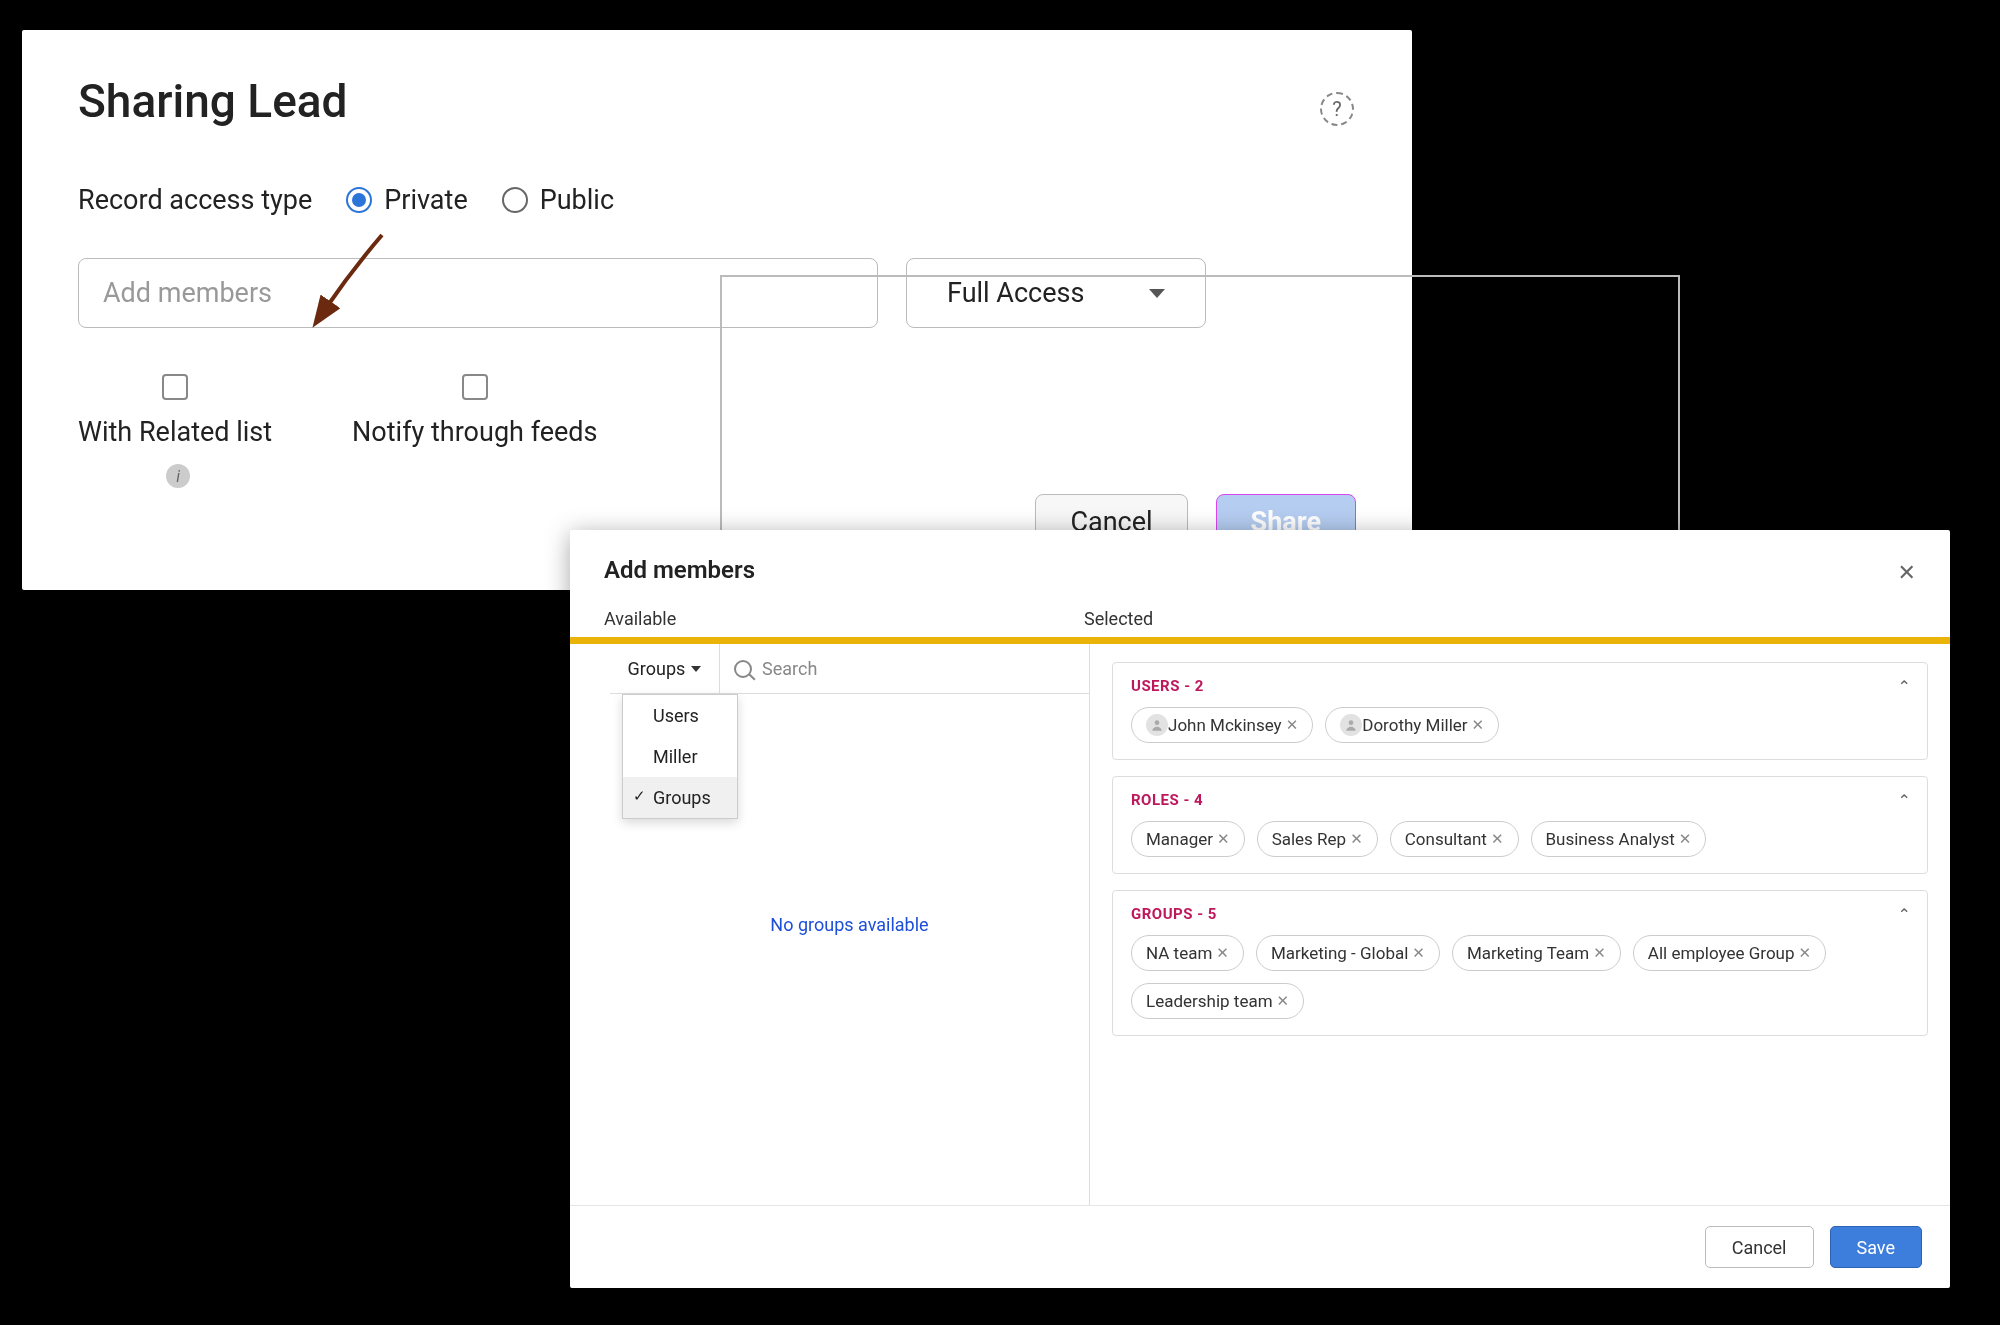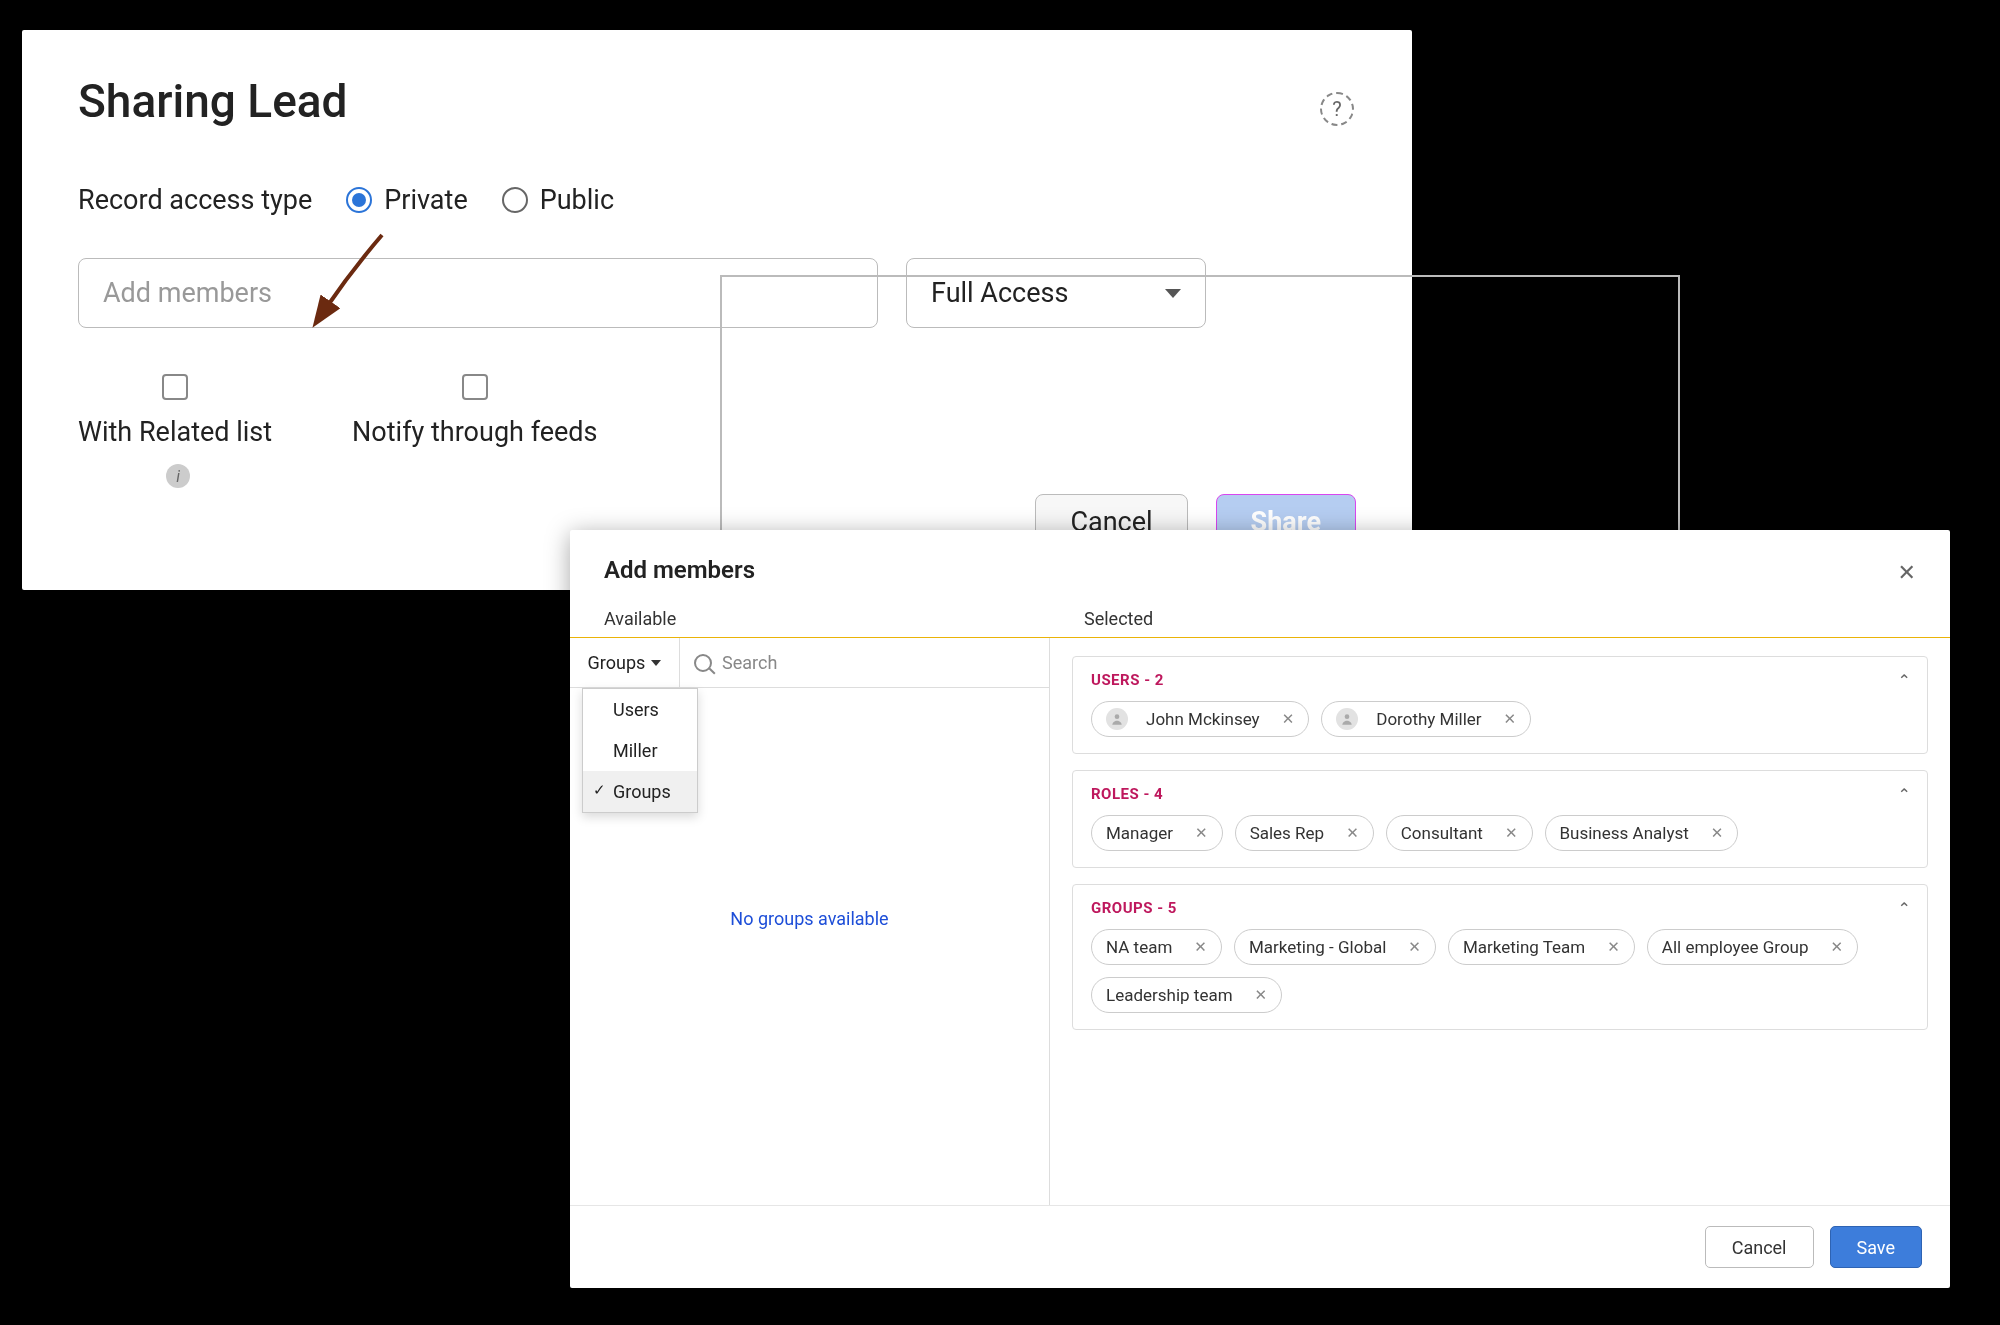--- a/index.html
+++ b/index.html
@@ -86,21 +86,21 @@
     font-size: 27px;
     color: #999;
     display: flex;
     align-items: center;
   }
   .access-select {
     width: 300px;
     height: 70px;
     border: 1px solid #bbb;
     border-radius: 8px;
-    padding: 0 24px;
+    padding: 0 40px;
     font-size: 27px;
     display: flex;
     align-items: center;
     justify-content: space-between;
     cursor: pointer;
   }
   .caret-down {
     width: 0; height: 0;
     border-left: 8px solid transparent;
     border-right: 8px solid transparent;
@@ -208,23 +208,24 @@
   .labels-row {
     display: flex;
     padding: 20px 34px 8px 34px;
     font-size: 18px;
     color: #333;
   }
   .labels-row > div:first-child { width: 480px; }
   .dlg2-body {
     flex: 1;
     display: flex;
-    border-top: 1px solid #eab308;
+    border-top: 7px solid #eab308;
     border-bottom: 1px solid #e6e6e6;
     overflow: hidden;
+    padding-left: 40px;
   }
   .left-pane {
     width: 480px;
     border-right: 1px solid #ddd;
     position: relative;
   }
   .filter-bar {
     height: 50px;
     border-bottom: 1px solid #ddd;
     display: flex;
@@ -331,21 +332,21 @@
     flex-wrap: wrap;
     gap: 12px;
   }
   .chip {
     height: 36px;
     border: 1px solid #ccc;
     border-radius: 20px;
     padding: 0 14px;
     display: flex;
     align-items: center;
-    gap: 18px;
+    gap: 0;
     font-size: 17px;
     color: #333;
     cursor: default;
   }
   .chip .avatar {
     width: 22px; height: 22px;
     border-radius: 50%;
     background: #e2e2e2;
     display: flex; align-items: center; justify-content: center;
   }

